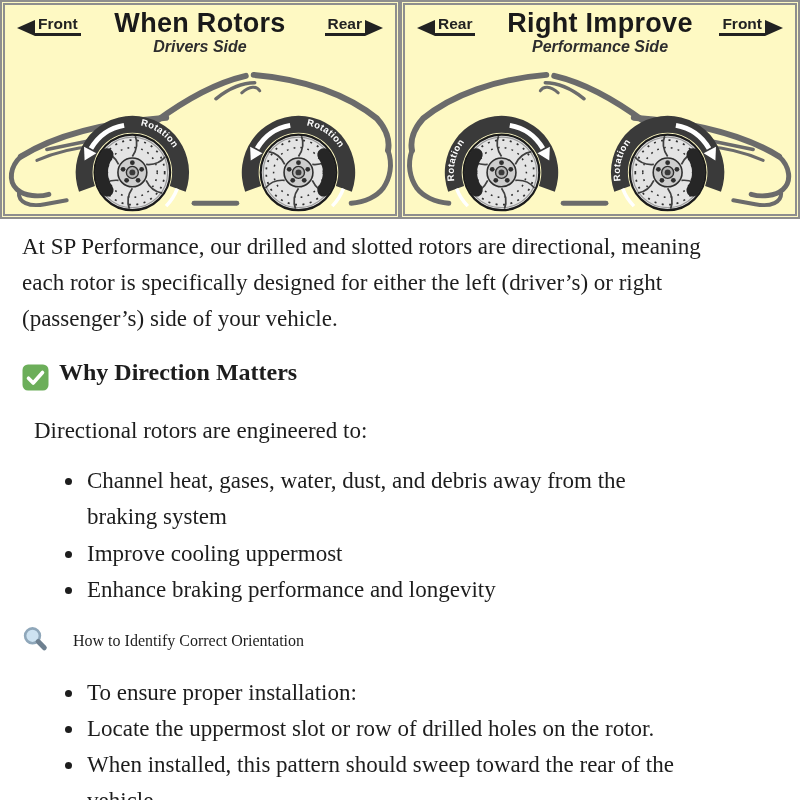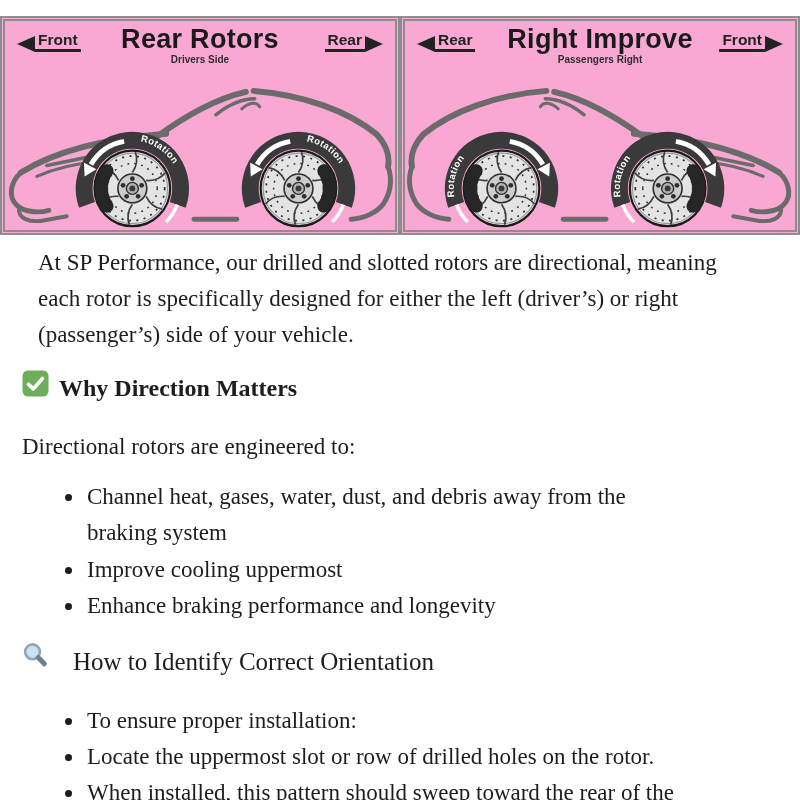--- a/index.html
+++ b/index.html
@@ -8,35 +8,34 @@
     width: 800px;
     font-family: "Liberation Serif", serif;
     color: #1d1d1d;
   }
 
   
   .figure { display: flex; width: 800px; }
   .panel {
     flex: 1 1 50%;
     border: 5px double #8e8e8e;
-    background: #f9a8d4;
+    background: #fef9c3;
     position: relative;
     overflow: hidden;
-    margin-top: 16px;
   }
   .panel-header { position: relative; height: 50px; }
   .titles { position: absolute; left: 0; right: 0; top: 5px; text-align: center; }
   .p-title {
     font-family: "Liberation Sans", sans-serif;
     font-weight: bold; font-size: 27px; line-height: 1.0;
     color: #1a1a1a; letter-spacing: .3px;
   }
   .p-sub {
     font-family: "Liberation Sans", sans-serif;
-    font-weight: bold; font-size: 10px;
+    font-weight: bold; font-style: italic; font-size: 16px;
     color: #2e2e2e; margin-top: 1px;
   }
   .corner { position: absolute; top: 10px; display: flex; align-items: center; }
   .corner.left  { left: 12px; }
   .corner.right { right: 12px; }
   .corner .lbl {
     font-family: "Liberation Sans", sans-serif;
     font-weight: bold; font-size: 15.5px; color: #222;
     border-bottom: 3px solid #222; padding: 0 3px 1px;
     line-height: 1.1;
@@ -44,25 +43,25 @@
   .tri-l { width: 0; height: 0; border-top: 8px solid transparent;
            border-bottom: 8px solid transparent; border-right: 18px solid #222;
            margin-top: 5px; }
   .tri-r { width: 0; height: 0; border-top: 8px solid transparent;
            border-bottom: 8px solid transparent; border-left: 18px solid #222;
            margin-top: 5px; }
   svg.car { display: block; width: 100%; height: auto; }
 
   
   .article { padding: 10px 22px 6px; font-size: 23px; line-height: 1.57; }
-  .intro { max-width: 720px; margin: 0 16px 16px; }
-  .h-row { display: flex; align-items: flex-start; gap: 10px; }
+  .intro { max-width: 720px; margin: 0 0 16px; }
+  .h-row { display: flex; align-items: flex-end; gap: 10px; }
   .h-check { font-size: 24px; font-weight: bold; margin: 0 0 22px; }
-  .h-mag   { font-size: 25px; font-weight: normal; margin: 2px 0 22px; gap: 24px; }
-  .lead { margin: 0 0 14px; }
+  .h-mag   { font-size: 16px; font-weight: normal; margin: 2px 0 22px; gap: 24px; }
+  .lead { margin: 0 12px 14px; }
   ul.blist { margin: 0 0 18px; padding-left: 63px; max-width: 668px; }
   ul.blist li { padding-left: 2px; }
   .emoji-svg { flex: 0 0 auto; display: block; }
 </style>
 </head>
 <body>
 
 <svg width="0" height="0" style="position:absolute" aria-hidden="true" xmlns="http://www.w3.org/2000/svg" xmlns:xlink="http://www.w3.org/1999/xlink">
   <defs>
     <g id="carbody" fill="none" stroke="#6b6b6b" stroke-linecap="round">
@@ -120,21 +119,21 @@
 
 <div class="figure">
 
   <div class="panel">
     <div class="panel-header">
       <span class="corner left">
         <span class="tri-l"></span>
         <span class="lbl">Front</span>
       </span>
       <div class="titles">
-        <div class="p-title">Rear Rotors</div>
+        <div class="p-title">When Rotors</div>
         <div class="p-sub">Drivers Side</div>
       </div>
       <span class="corner right">
         <span class="lbl">Rear</span>
         <span class="tri-r"></span>
       </span>
     </div>
     <svg class="car" viewBox="0 0 392 160" xmlns="http://www.w3.org/2000/svg" xmlns:xlink="http://www.w3.org/1999/xlink">
       <use href="#carbody" xlink:href="#carbody"></use>
       <use href="#arch" xlink:href="#arch" transform="translate(128 118)"></use>
@@ -157,21 +156,21 @@
   </div>
 
   <div class="panel">
     <div class="panel-header">
       <span class="corner left">
         <span class="tri-l"></span>
         <span class="lbl">Rear</span>
       </span>
       <div class="titles">
         <div class="p-title">Right Improve</div>
-        <div class="p-sub">Passengers Right</div>
+        <div class="p-sub">Performance Side</div>
       </div>
       <span class="corner right">
         <span class="lbl">Front</span>
         <span class="tri-r"></span>
       </span>
     </div>
     <svg class="car" viewBox="0 0 392 160" xmlns="http://www.w3.org/2000/svg" xmlns:xlink="http://www.w3.org/1999/xlink">
       <g transform="translate(392 0) scale(-1 1)">
         <use href="#carbody" xlink:href="#carbody"></use>
         <use href="#arch" xlink:href="#arch" transform="translate(128 118)"></use>

